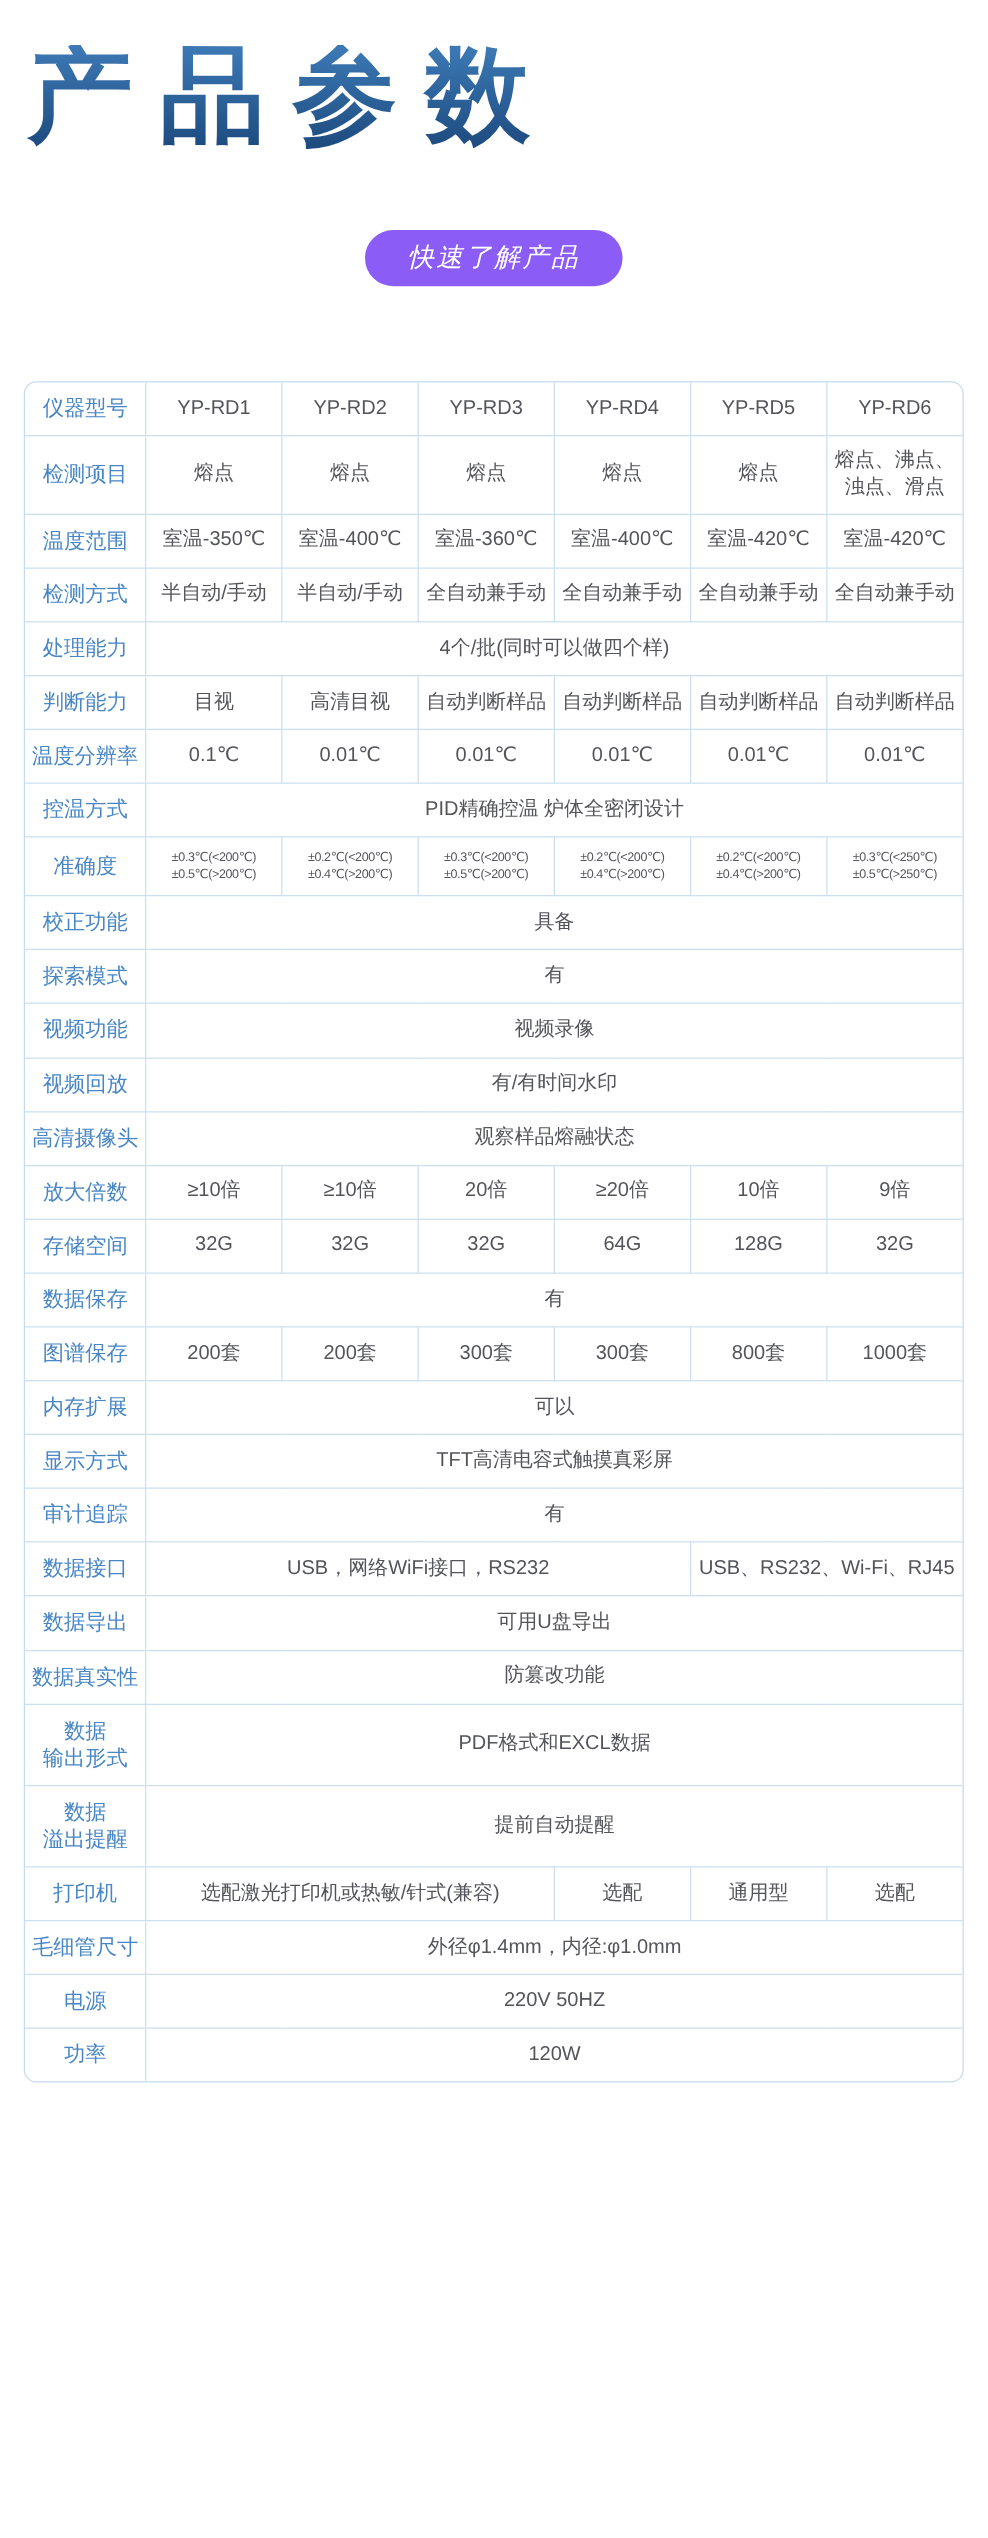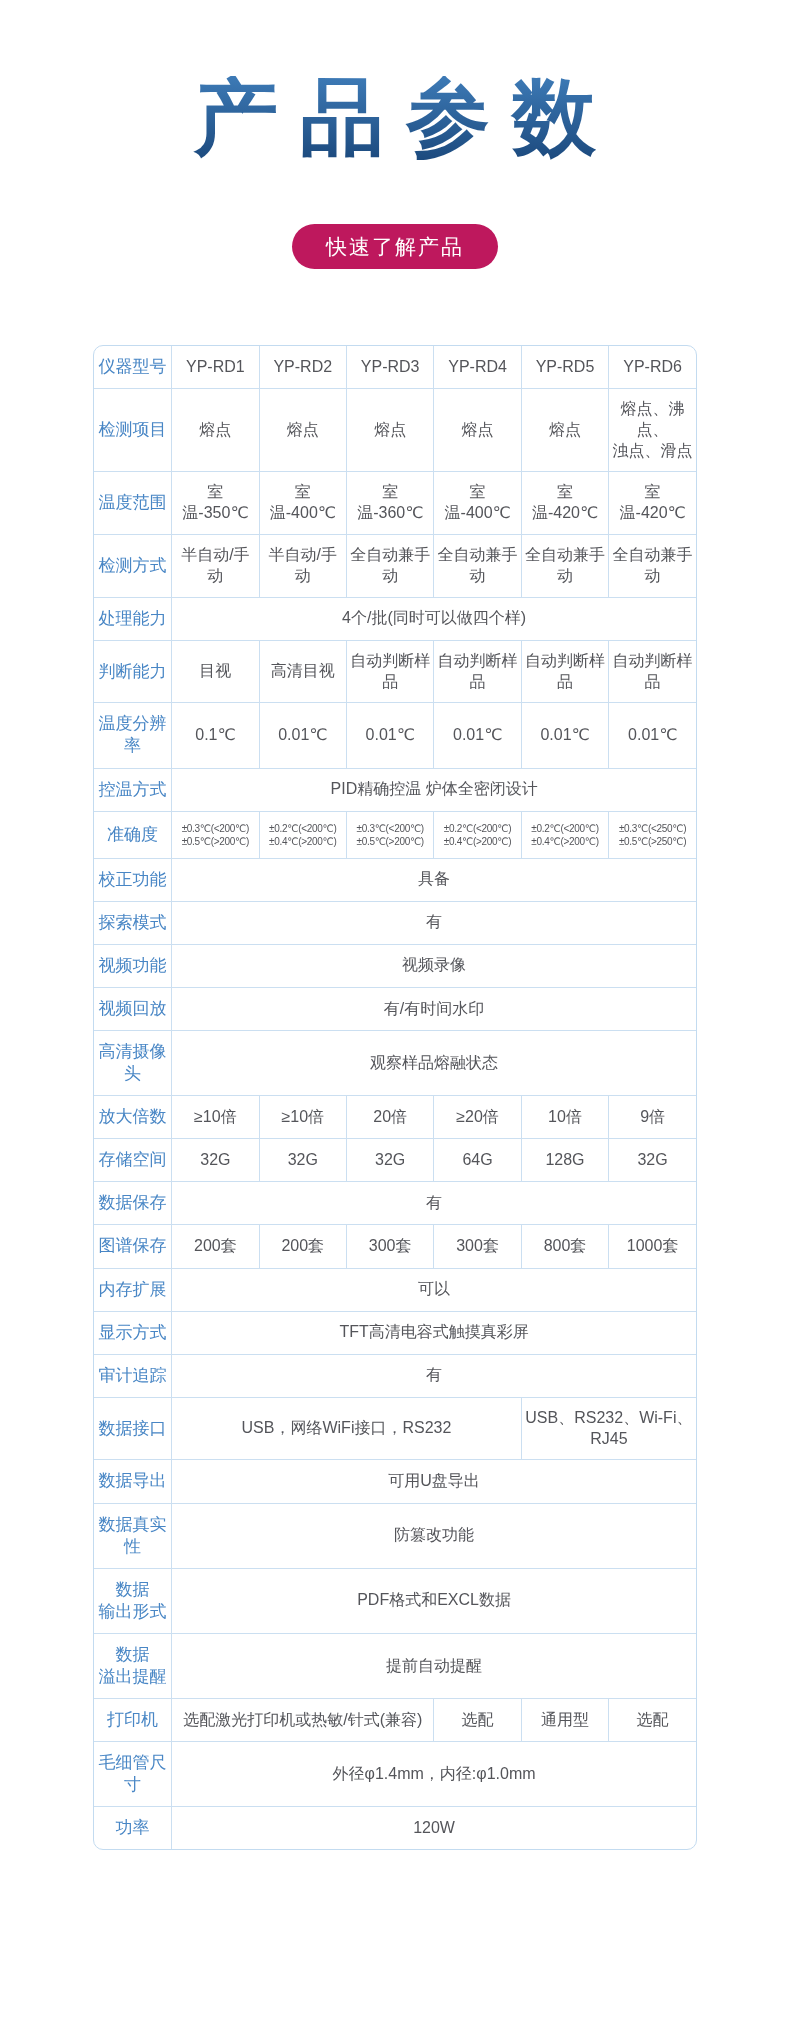--- a/index.html
+++ b/index.html
@@ -8,49 +8,50 @@
     width: 790px;
     font-family: "Liberation Sans", "DejaVu Sans", sans-serif;
   }
   .page {
     width: 790px;
     height: 2030px;
     background: #ffffff;
     overflow: hidden;
   }
   .title {
-    margin-top: 76px;
-    text-align: center;
+    margin-top: 36px;
+    text-align: left;
     font-family: "Liberation Serif", "DejaVu Serif", serif;
     font-size: 84px;
     line-height: 1.0;
     font-weight: 900;
     color: #27598d;
     letter-spacing: 22px;
     text-indent: 22px;
     background: linear-gradient(180deg, #3d7ab6 0%, #1c4a7e 100%);
     -webkit-background-clip: text;
     background-clip: text;
     -webkit-text-fill-color: transparent;
   }
   .pill-wrap { text-align: center; margin-top: 64px; }
   .pill {
     display: inline-block;
-    background: #be185d;
+    background: #8b5cf6;
     color: #ffffff;
     font-size: 21px;
     line-height: 1;
     padding: 12px 34px;
     border-radius: 23px;
     letter-spacing: 2px;
     cursor: pointer;
+    font-style: italic;
   }
   .table-wrap {
     margin: 76px auto 0 auto;
-    width: 604px;
+    width: 752px;
     border: 1px solid #c3dbf0;
     border-radius: 10px;
     overflow: hidden;
     background: #ffffff;
   }
   table {
     width: 100%;
     border-collapse: collapse;
     table-layout: fixed;
   }
@@ -267,20 +268,24 @@
             <td class="cell" colspan="3">选配激光打印机或热敏/针式(兼容)</td>
             <td class="cell">选配</td>
             <td class="cell">通用型</td>
             <td class="cell">选配</td>
           </tr>
           <tr>
             <td class="label">毛细管尺寸</td>
             <td class="cell" colspan="6">外径φ1.4mm，内径:φ1.0mm</td>
           </tr>
           <tr>
+            <td class="label">电源</td>
+            <td class="cell" colspan="6">220V 50HZ</td>
+          </tr>
+          <tr>
             <td class="label">功率</td>
             <td class="cell" colspan="6">120W</td>
           </tr>
         </tbody>
     </table>
   </div>
 
 </div>
 
 </body></html>

